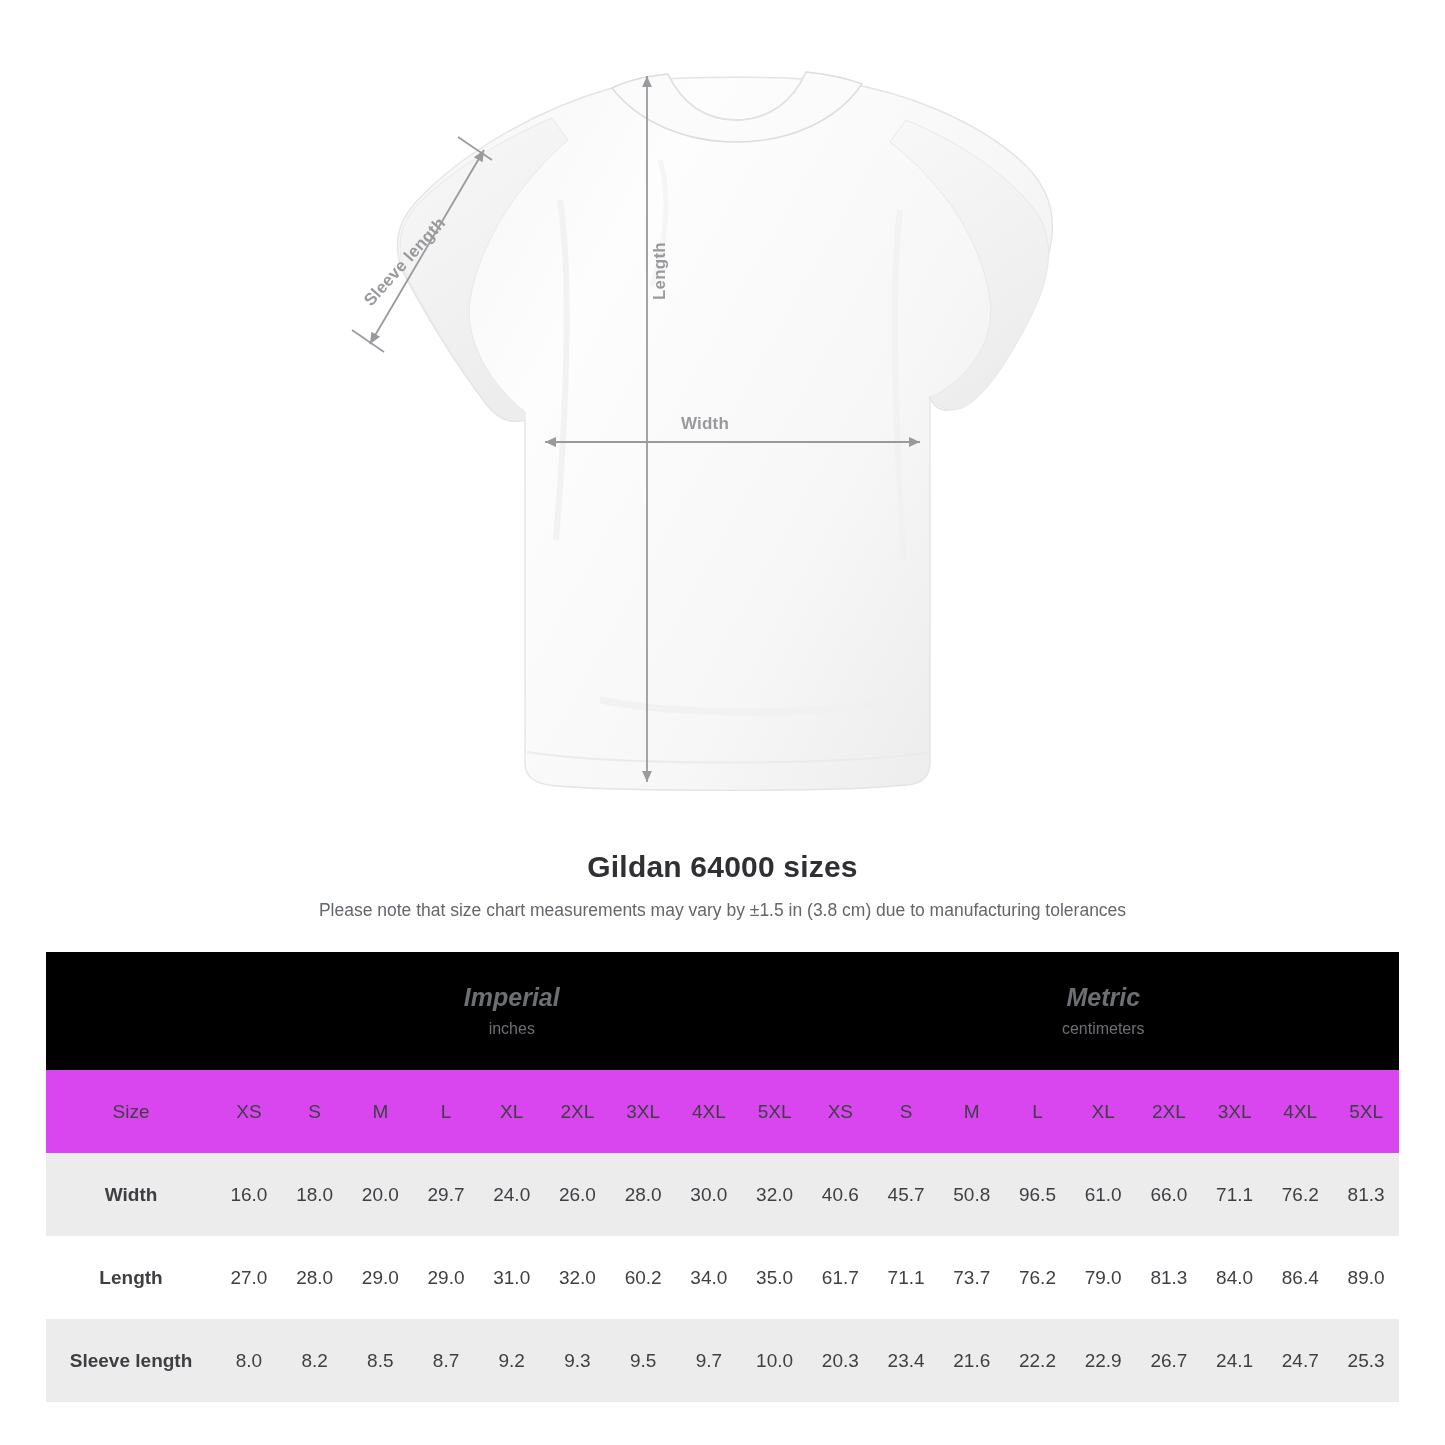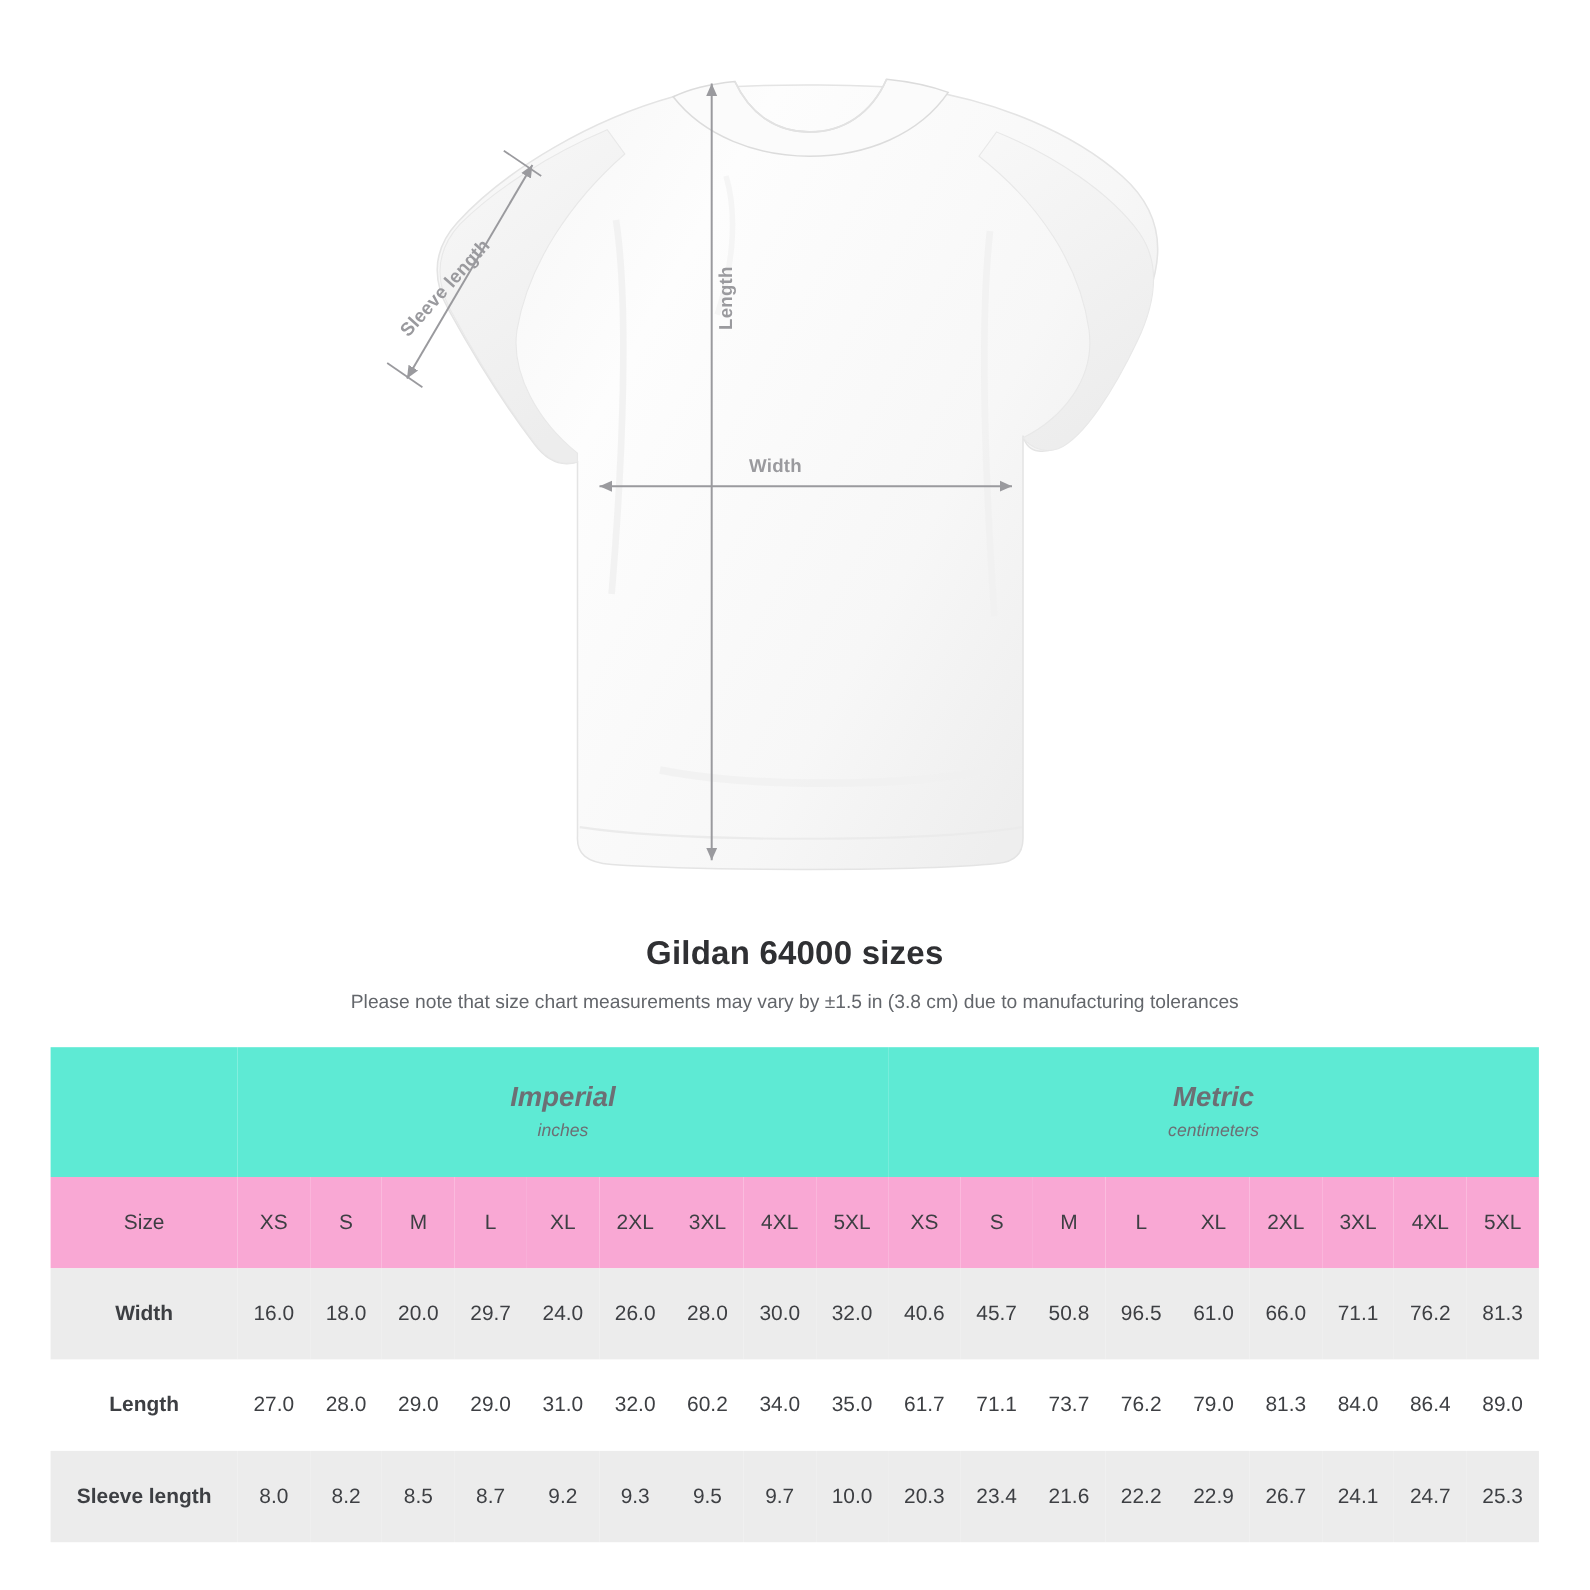--- a/index.html
+++ b/index.html
@@ -63,40 +63,39 @@
   table.size-chart td, table.size-chart th {
     padding: 0;
     text-align: center;
     vertical-align: middle;
     font-weight: normal;
   }
 
   
   .unit-row td {
     height: 118px;
-    background: #5eead4;
+    background: #000000;
   }
   .unit-name {
     font-size: 25px;
     font-weight: bold;
     font-style: italic;
     color: #6c6f74;
     line-height: 1.1;
   }
   .unit-sub {
     margin-top: 9px;
     font-size: 16px;
-    font-style: italic;
     color: #6c6f74;
   }
 
   
   .head-row td {
     height: 83px;
-    background: #f9a8d4;
+    background: #d946ef;
     font-size: 19px;
     font-weight: bold;
     color: #3d3f43;
   }
   .head-row td.rowlabel { font-size: 19px; }
 
   .data-row td {
     height: 83px;
     font-size: 19px;
     color: #3d3f43;

